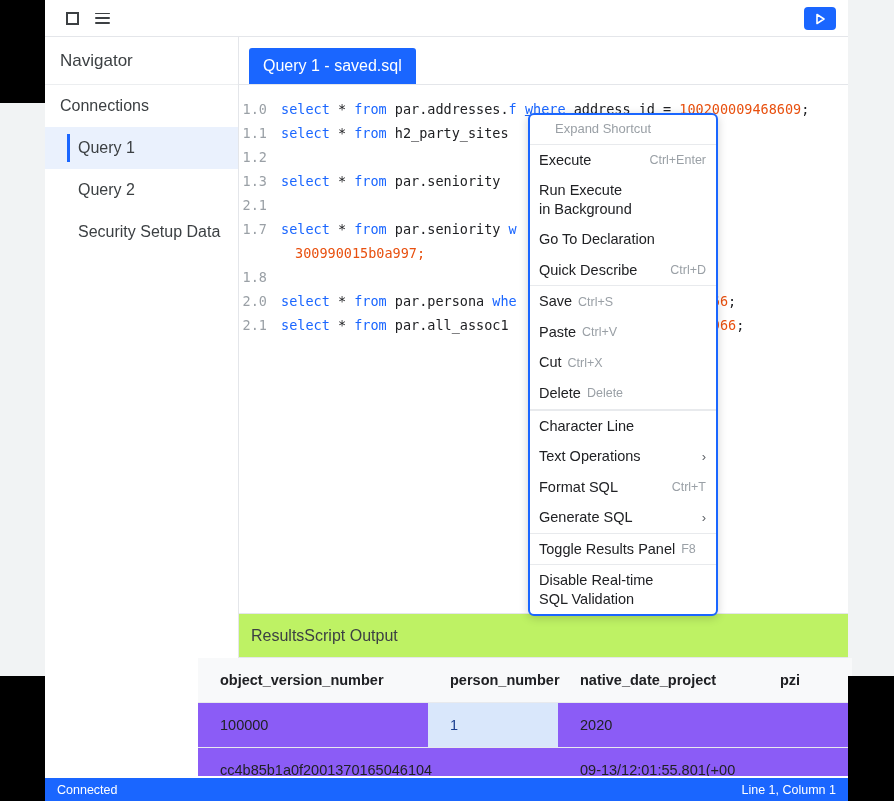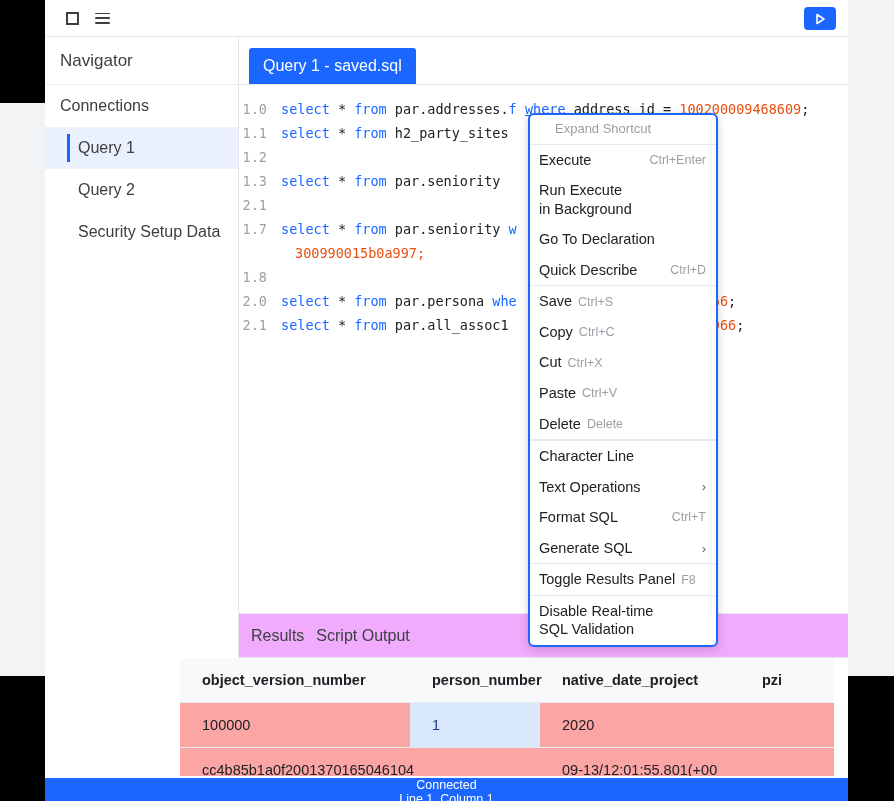--- a/index.html
+++ b/index.html
@@ -91,29 +91,29 @@
   .kw { color:#1a66ff; }
   .num { color:#e8500f; }
   .ul { text-decoration:underline; text-decoration-color:#1a66ff; }
   .cont { padding-left:56px; color:#e8500f; }
 
   
   .results {
     position:absolute; left:194px; top:613px; width:609px; height:63px; background:#ffffff;
   }
   .res-tabs {
-    height:45px; display:flex; align-items:center; gap:12px; padding-left:12px;
-    border-bottom:1px solid #e4e6ea; border-top:1px solid #e4e6ea; background:#f0abfc;
+    height:45px; display:flex; align-items:center; gap:0; padding-left:12px;
+    border-bottom:1px solid #e4e6ea; border-top:1px solid #e4e6ea; background:#bef264;
   }
   .res-tab { font-size:16px; color:#3c4043; cursor:pointer; }
 
   
   .table-layer {
-    position:absolute; left:180px; top:658px; width:654px; height:118px;
-    background:#fca5a5; overflow:hidden;
+    position:absolute; left:198px; top:658px; width:654px; height:118px;
+    background:#8b5cf6; overflow:hidden;
   }
   table { border-collapse:collapse; width:100%; table-layout:fixed; }
   th {
     background:#f8f9fa; text-align:left; font-size:14.5px; color:#202124;
     padding:14px 0 14px 22px; border-bottom:1px solid #e8eaed; font-weight:bold;
   }
   td {
     font-size:14.5px; color:#202124; padding:14px 0 14px 22px;
     border-bottom:1px solid #e8eaed; vertical-align:top;
   }
@@ -123,21 +123,21 @@
   
   .black { position:absolute; background:#000000; }
   .blk-left-top   { left:0;    top:0;    width:45px;  height:103px; }
   .blk-left-bot   { left:0;    top:676px;width:45px;  height:125px; }
   .blk-right-bot  { left:848px;top:676px;width:46px;  height:125px; }
 
   
   .status {
     position:absolute; left:45px; top:778px; width:803px; height:23px;
     background:#1a66ff; color:#ffffff; font-size:12.5px;
-    display:flex; align-items:center; justify-content:space-between; padding:0 12px;flex-direction:column;
+    display:flex; align-items:center; justify-content:space-between; padding:0 12px;
   }
 
   
   .ctx {
     position:absolute; left:528px; top:113px; width:190px;
     background:#ffffff; border:2px solid #1a66ff; border-radius:6px;
     box-shadow:0 2px 10px rgba(0,0,0,.18); z-index:50; overflow:hidden;
   }
   .mi {
     display:flex; align-items:center; justify-content:space-between;
@@ -300,30 +300,26 @@
       <div class="mi">
         <span class="lbl">Quick Describe</span>
         <span class="sc">Ctrl+D</span>
       </div>
       <div class="sep"></div>
       <div class="mi inline">
         <span class="lbl">Save</span>
         <span class="sc">Ctrl+S</span>
       </div>
       <div class="mi inline">
-        <span class="lbl">Copy</span>
-        <span class="sc">Ctrl+C</span>
+        <span class="lbl">Paste</span>
+        <span class="sc">Ctrl+V</span>
       </div>
       <div class="mi inline">
         <span class="lbl">Cut</span>
         <span class="sc">Ctrl+X</span>
-      </div>
-      <div class="mi inline">
-        <span class="lbl">Paste</span>
-        <span class="sc">Ctrl+V</span>
       </div>
       <div class="mi inline">
         <span class="lbl">Delete</span>
         <span class="sc">Delete</span>
       </div>
       <div class="sep"></div>
       <div class="sep"></div>
       <div class="mi">
         <span class="lbl">Character Line</span>
       </div>

